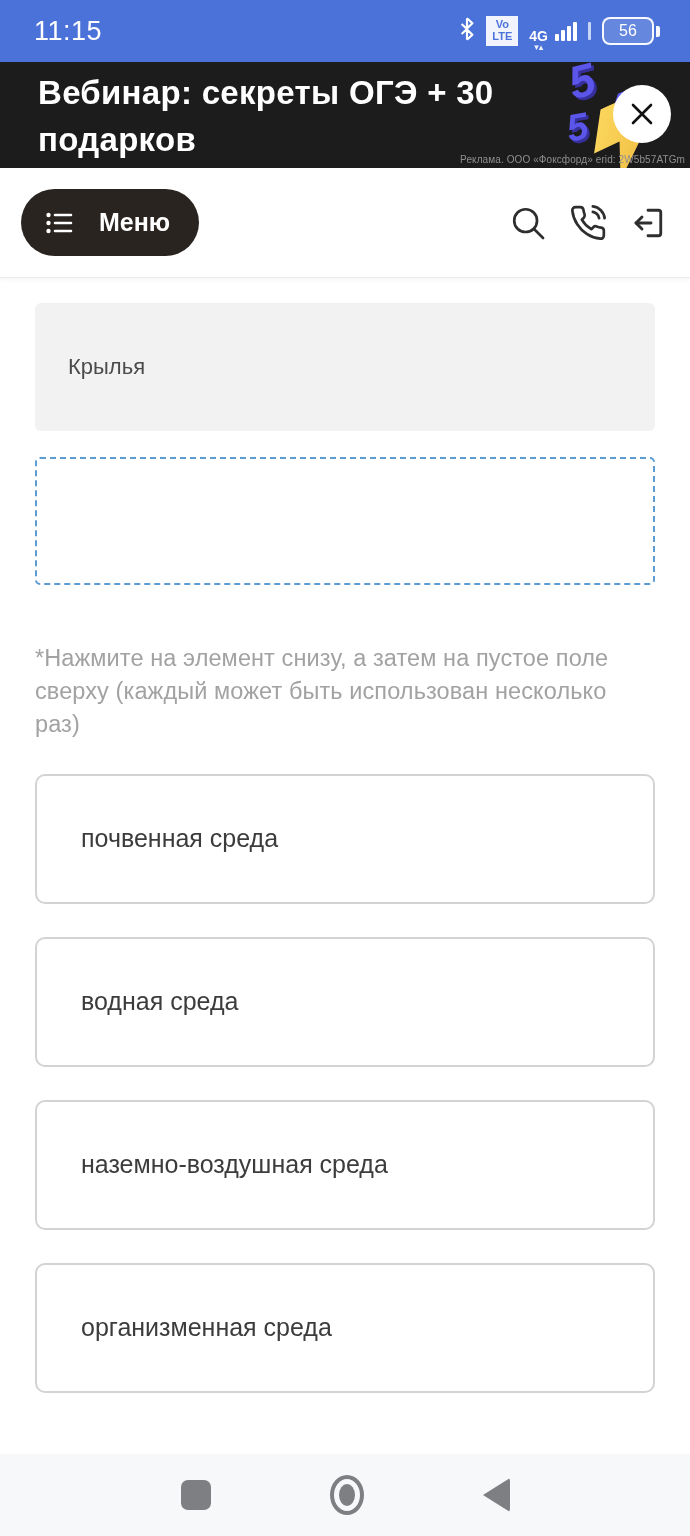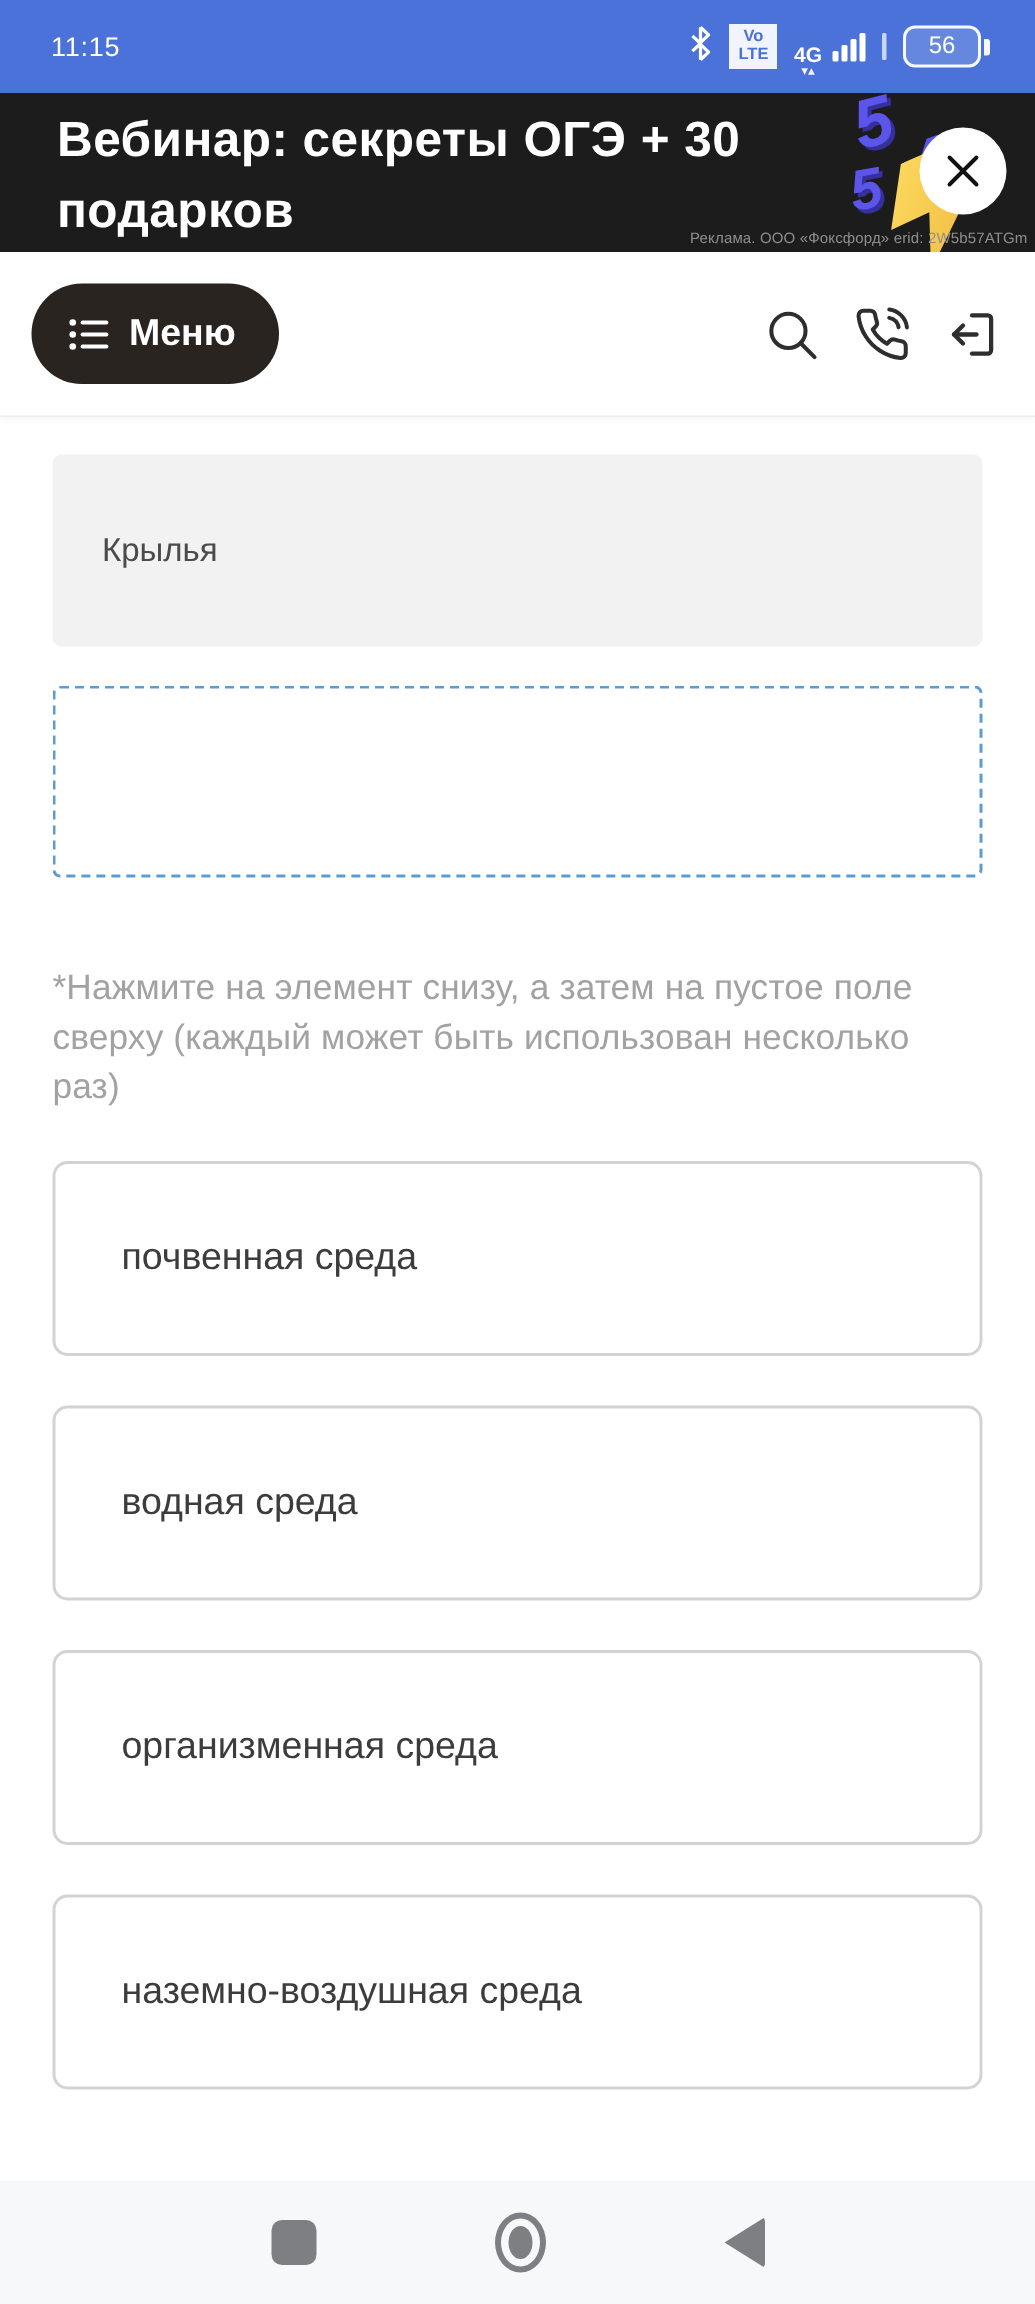--- a/index.html
+++ b/index.html
@@ -11,21 +11,21 @@
     overflow:hidden;
   }
 
   
   .status-bar {
     position:absolute; top:0; left:0; width:690px; height:62px;
     background:#4b72d9; color:#fff;
     display:flex; align-items:center; justify-content:space-between;
     padding:0 30px 0 34px;
   }
-  .status-time { font-size:18px; letter-spacing:0.5px; }
+  .status-time { font-size:27px; letter-spacing:0.5px; }
   .status-right { display:flex; align-items:center; gap:11px; }
   .volte-badge {
     background:rgba(255,255,255,0.92); color:#4b72d9;
     border-radius:0; width:32px; height:30px;
     display:flex; flex-direction:column; align-items:center; justify-content:center;
     font-size:11px; font-weight:bold; line-height:1.05;
   }
   .net-4g { display:flex; flex-direction:column; align-items:center; margin-right:-4px;margin-top:18px; }
   .net-4g .g-label { font-size:14px; font-weight:bold; line-height:1; }
   .net-4g .arrows { font-size:9px; line-height:1; opacity:0.9; }
@@ -79,21 +79,21 @@
 
   
   .app-header {
     position:absolute; top:168px; left:0; width:690px; height:110px;
     background:#fff; border-bottom:1px solid #ececec;
     box-shadow:0 2px 4px rgba(0,0,0,0.04);
   }
   .menu-btn {
     position:absolute; left:21px; top:21px; height:67px;
     background:#292420; border-radius:34px;
-    display:flex; align-items:center; gap:13px;
+    display:flex; align-items:center; gap:26px;
     padding:0 29px 0 25px; cursor:pointer;
   }
   .menu-btn span { color:#fff; font-size:25px; font-weight:bold; }
   .logo {
     position:absolute; left:50%; top:50%; transform:translate(-50%,-50%);
     font-size:33px; font-weight:800; color:#0d0d0d; letter-spacing:0.5px;
   }
   .header-icons {
     position:absolute; right:22px; top:50%; transform:translateY(-50%);
     display:flex; align-items:center; gap:20px;
@@ -226,22 +226,22 @@
     </span>
   </div>
 </div>
 
 <div class="content">
   <div class="prompt-box">Крылья</div>
   <div class="drop-zone"></div>
   <div class="instruction">*Нажмите на элемент снизу, а затем на пустое поле сверху (каждый может быть использован несколько раз)</div>
   <div class="option-card">почвенная среда</div>
   <div class="option-card">водная среда</div>
+  <div class="option-card">наземно-воздушная среда</div>
   <div class="option-card">организменная среда</div>
-  <div class="option-card">наземно-воздушная среда</div>
 </div>
 
 <div class="bottom-nav">
   <span class="nav-square"></span>
   <span class="nav-home">
       <i></i>
     </span>
   <span class="nav-back"></span>
 </div>
 

